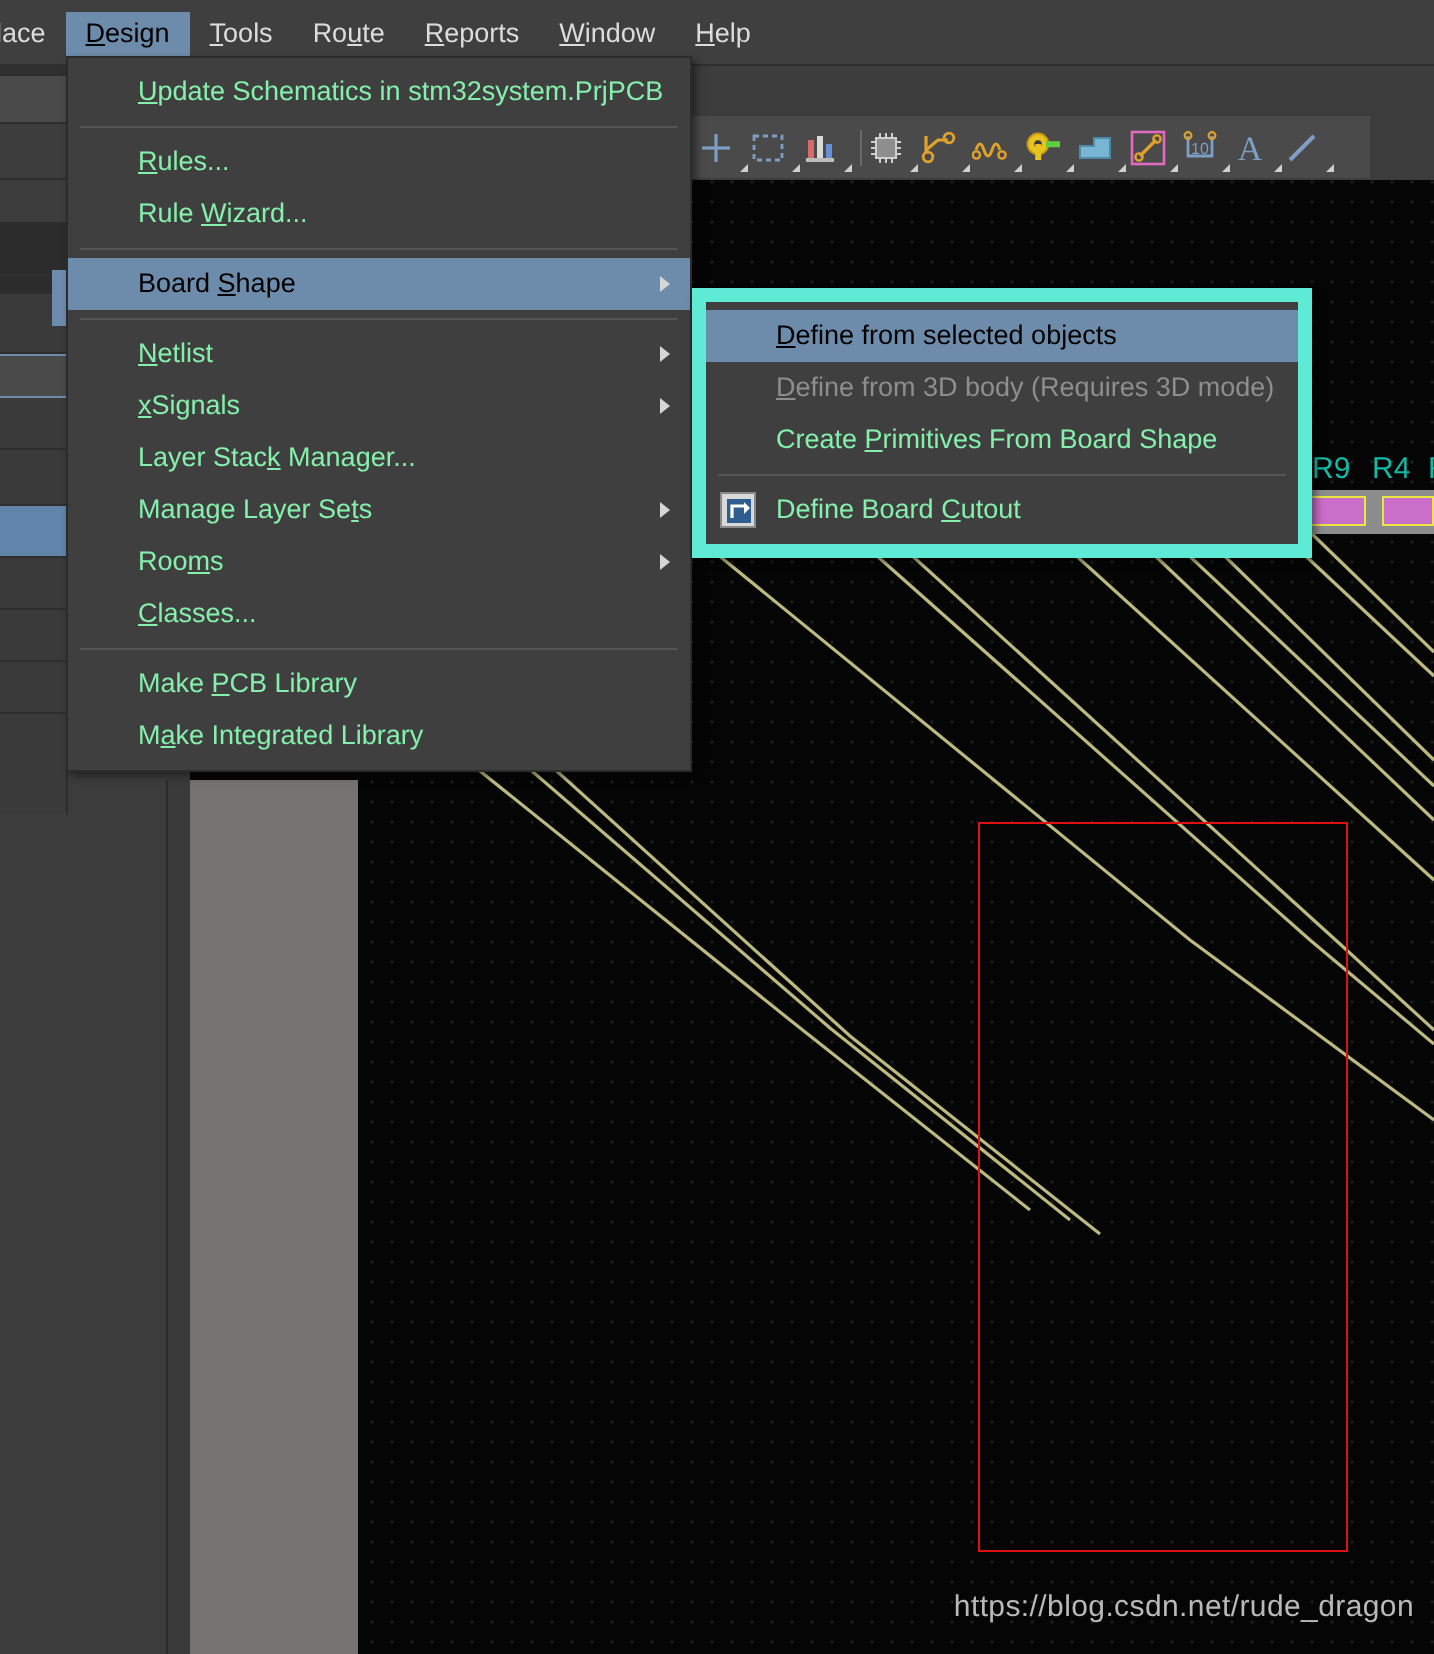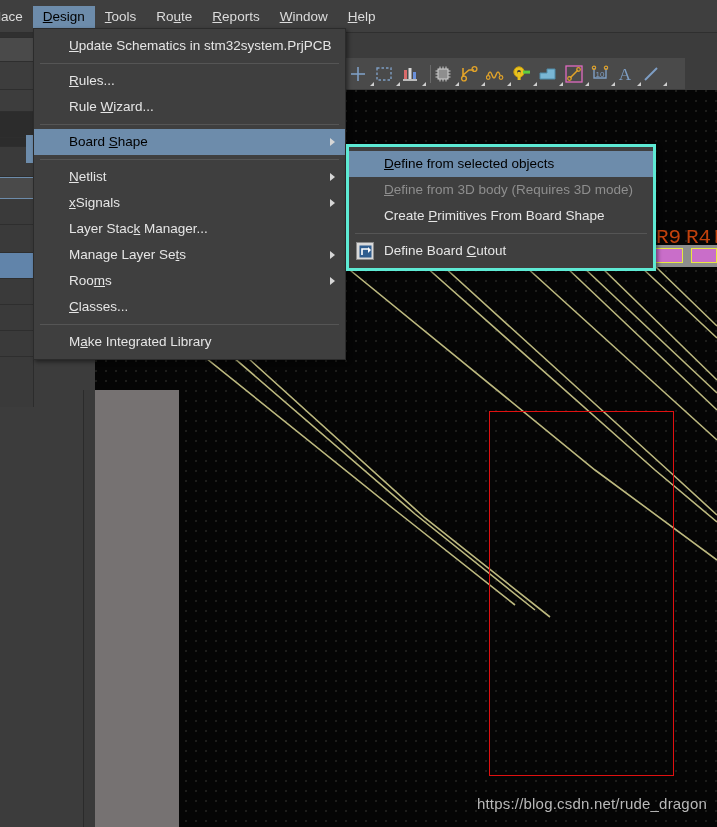--- a/index.html
+++ b/index.html
@@ -114,23 +114,23 @@
     box-sizing: border-box;
     border: 1px solid #e8e840;
     background: #d96ad9;
   }
   .comp.g { background: #6fbf6f; border-color: #e8e840; }
   .comp.r { background: #e04a4a; border-color: #c8c8c8; }
   .comp.p { background: #c96ec9; border-color: #e8e840; }
 
   .refdes {
     position: absolute;
-    color: #c2410c;
-    font-size: 21px;
-    font-family: Liberation Mono, monospace;
+    color: #14b8a6;
+    font-size: 15px;
+    font-family: Liberation Sans, sans-serif;
   }
 
   #traces { position: absolute; inset: 0; }
 
   #board-outline {
     position: absolute;
     left: 394px; top: 321px;
     width: 185px; height: 365px;
     border: 1px solid #e01010;
     box-sizing: border-box;
@@ -151,21 +151,21 @@
     background: #3f3f3f;
     border: 1px solid #2b2b2b;
     box-shadow: 2px 2px 4px rgba(0,0,0,0.45);
     padding: 4px 0 4px 0;
     box-sizing: border-box;
   }
   .mi {
     position: relative;
     height: 26px; line-height: 26px;
     padding-left: 35px; padding-right: 16px;
-    color: #e5e5e5;
+    color: #86efac;
     font-size: 13.5px;
     white-space: nowrap;
     cursor: default;
   }
   .mi.highlight { background: #6d8cab; color: #000000; }
   .mi.disabled { color: #8e8e8e; }
   .mi .arrow {
     position: absolute; right: 10px; top: 50%;
     margin-top: -4px;
     width: 0; height: 0;
@@ -184,21 +184,21 @@
     border: 1px solid #8a8a8a;
     box-sizing: border-box;
     display: flex; align-items: center; justify-content: center;
   }
 
   
   #submenu {
     position: absolute; left: 346px; top: 144px;
     width: 310px;
     background: #3f3f3f;
-    border: 3px solid #5eead4;
+    border: 7px solid #5eead4;
     box-shadow: 2px 2px 4px rgba(0,0,0,0.45);
     padding: 4px 0 4px 0;
     box-sizing: border-box;
   }
 </style>
 </head>
 <body>
 
 <div id="root">
 
@@ -468,20 +468,23 @@
       <span>Roo</span><span class="acc">m</span><span>s</span>
       <span class="arrow"></span>
     </div>
 
     <div class="mi">
       <span class="acc">C</span><span>lasses...</span>
     </div>
 
     <div class="mi-sep"></div>
 
+    <div class="mi">
+      <span>Make&nbsp;</span><span class="acc">P</span><span>CB Library</span>
+    </div>
 
     <div class="mi">
       <span>M</span><span class="acc">a</span><span>ke Integrated Library</span>
     </div>
   </div>
 
   <div id="submenu">
 
     <div class="mi highlight">
       <span class="acc">D</span><span>efine from selected objects</span>

